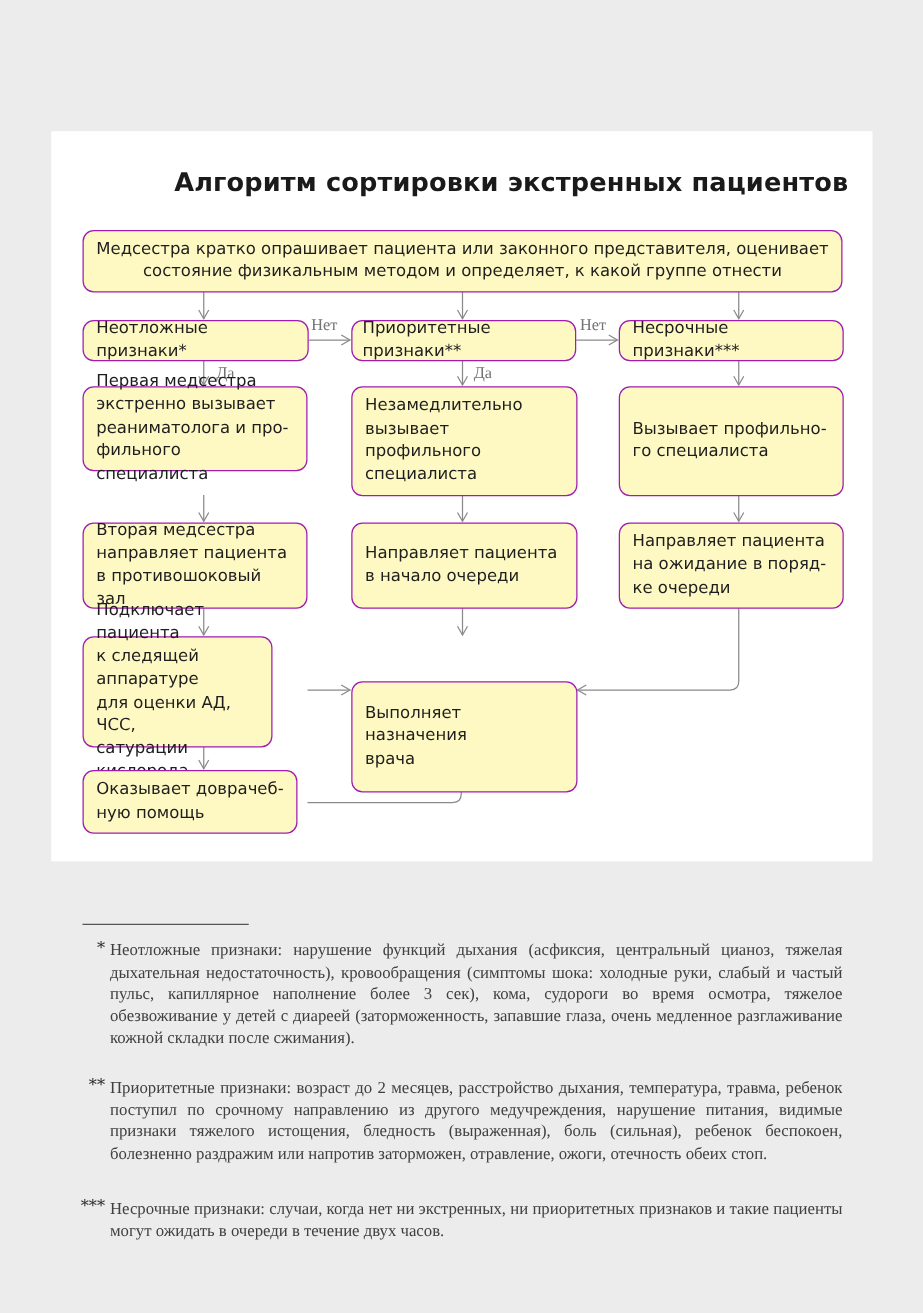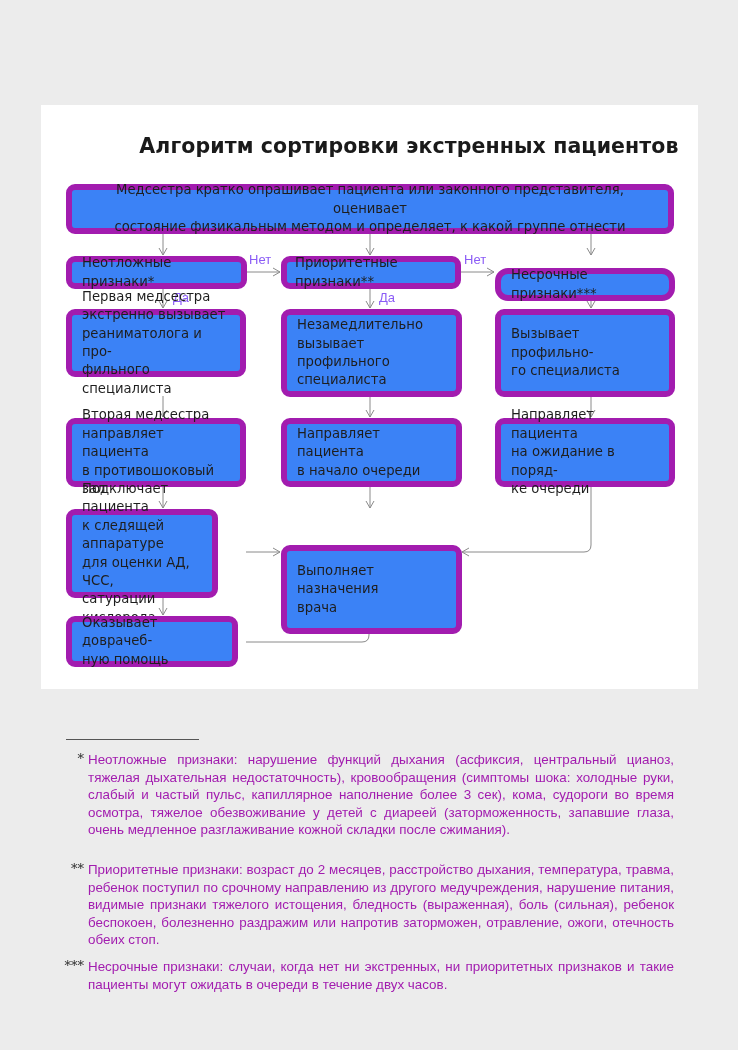--- a/index.html
+++ b/index.html
@@ -8,34 +8,34 @@
     font-family:"DejaVu Sans", sans-serif; color:#1e1e1e;
   }
   .panel {
     position:absolute; left:41px; top:105px; width:657px; height:584px; background:#ffffff;
   }
   .title {
     position:absolute; left:41px; top:134px; width:736px; text-align:center;
     font-family:"DejaVu Sans", sans-serif; font-weight:bold; font-size:20.5px; letter-spacing:0.1px; color:#1a1a1a;
   }
   .box {
-    position:absolute; box-sizing:border-box; border:6px solid #a21caf; border-radius:9px;
-    background:#3b82f6; font-size:13.2px; line-height:18.4px; color:#1e1e1e;
+    position:absolute; box-sizing:border-box; border:1px solid #a21caf; border-radius:9px;
+    background:#fef9c3; font-size:13.2px; line-height:18.4px; color:#1e1e1e;
     display:flex; align-items:center; padding:0 10px;
   }
   .box.center-text { justify-content:center; text-align:center; }
   .box span { white-space:pre-line; }
   .lbl {
-    position:absolute; font-size:13px; color:#8b5cf6; font-family:Liberation Sans, sans-serif;
+    position:absolute; font-size:13px; color:#737373; font-family:Liberation Serif, serif;
   }
   svg.conn { position:absolute; left:0; top:0; pointer-events:none; }
   .rule { position:absolute; left:66px; top:739px; width:133px; height:1px; background:#555; }
   .fn {
-    position:absolute; left:88px; width:586px; font-family:Liberation Sans, sans-serif; font-size:13.4px;
-    line-height:17.6px; color:#a21caf; text-align:justify;
+    position:absolute; left:88px; width:586px; font-family:Liberation Serif, serif; font-size:13.4px;
+    line-height:17.6px; color:#404040; text-align:justify;
   }
   .fn-mark {
     position:absolute; font-family:"DejaVu Serif", serif; font-size:13px; color:#2a2a2a; text-align:right; width:22px;
   }
 </style>
 </head>
 <body>
 
 <div class="panel"></div>
 
@@ -81,21 +81,21 @@
   <span>Медсестра кратко опрашивает пациента или законного представителя, оценивает
 состояние физикальным методом и определяет, к какой группе отнести</span>
 </div>
 
 <div class="box" style="left:66px; top:256px; width:181px; height:33px;">
   <span>Неотложные признаки*</span>
 </div>
 <div class="box" style="left:281px; top:256px; width:180px; height:33px; padding:0 8px;">
   <span>Приоритетные признаки**</span>
 </div>
-<div class="box" style="left:495px; top:268px; width:180px; height:33px;border-radius:13px;">
+<div class="box" style="left:495px; top:256px; width:180px; height:33px;">
   <span>Несрочные признаки***</span>
 </div>
 
 <div class="lbl" style="left:249px; top:252px;">Нет</div>
 <div class="lbl" style="left:464px; top:252px;">Нет</div>
 <div class="lbl" style="left:173px; top:290px;">Да</div>
 <div class="lbl" style="left:379px; top:290px;">Да</div>
 
 <div class="box" style="left:66px; top:309px; width:180px; height:68px;">
   <span>Первая медсестра

